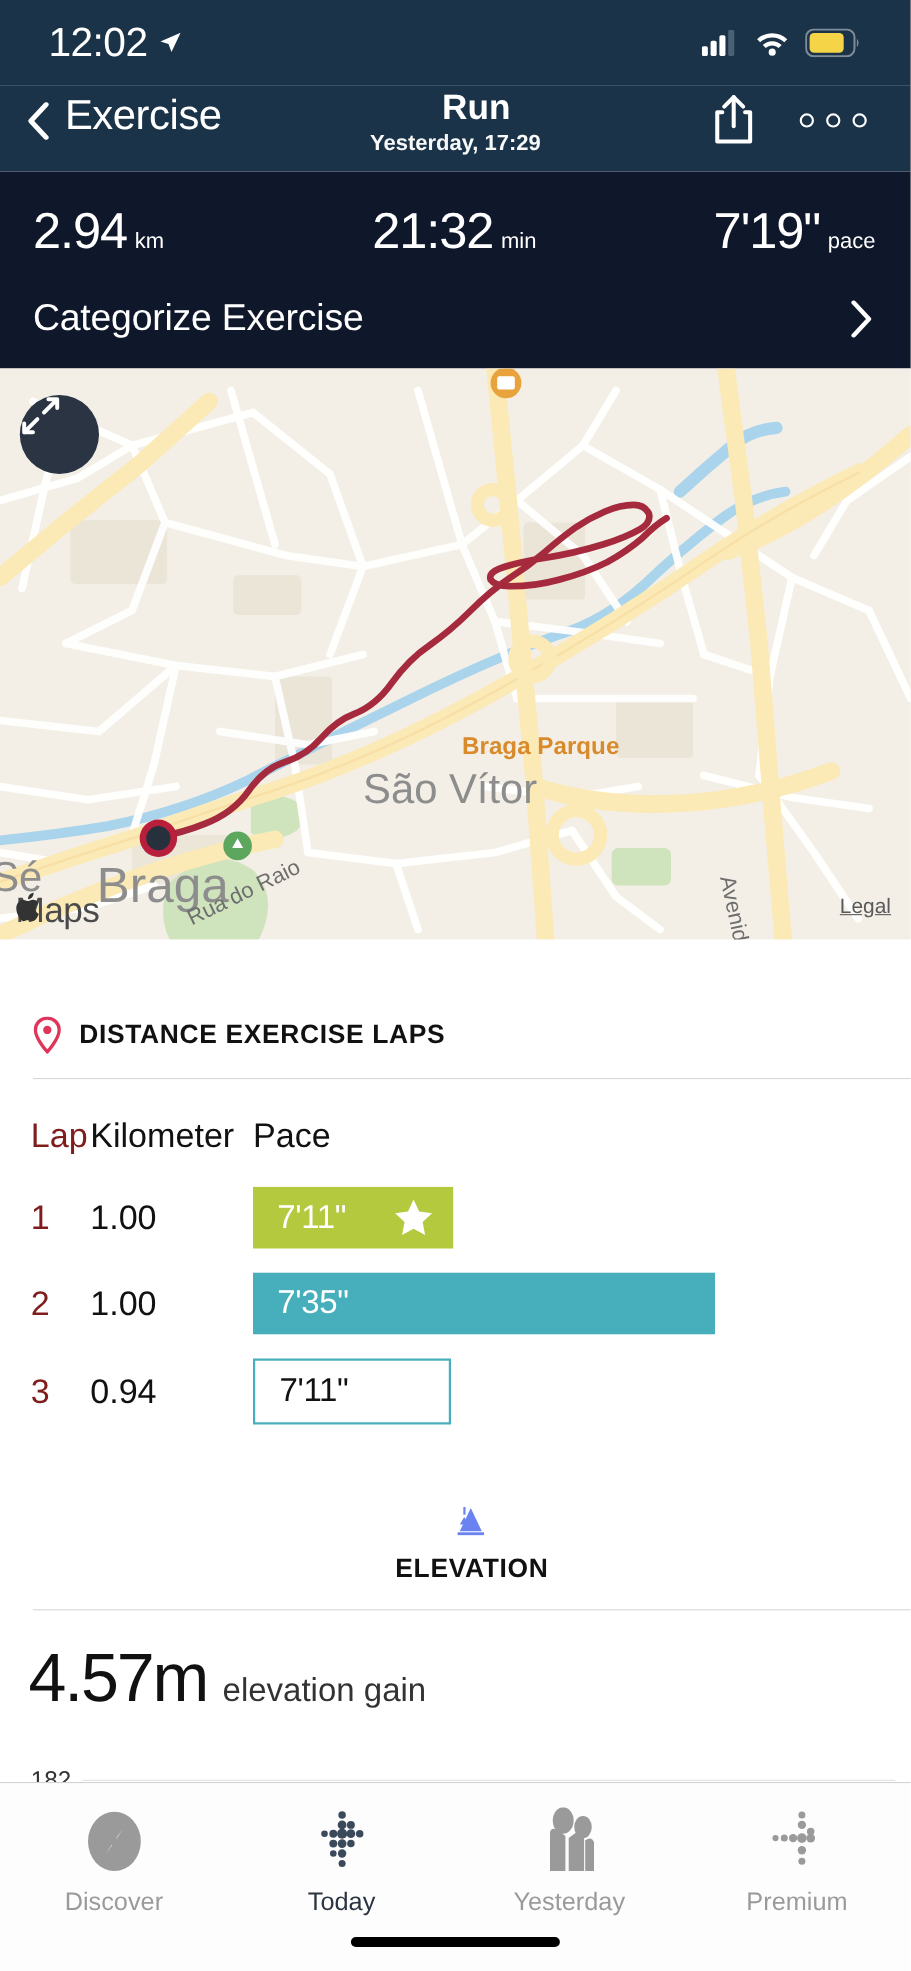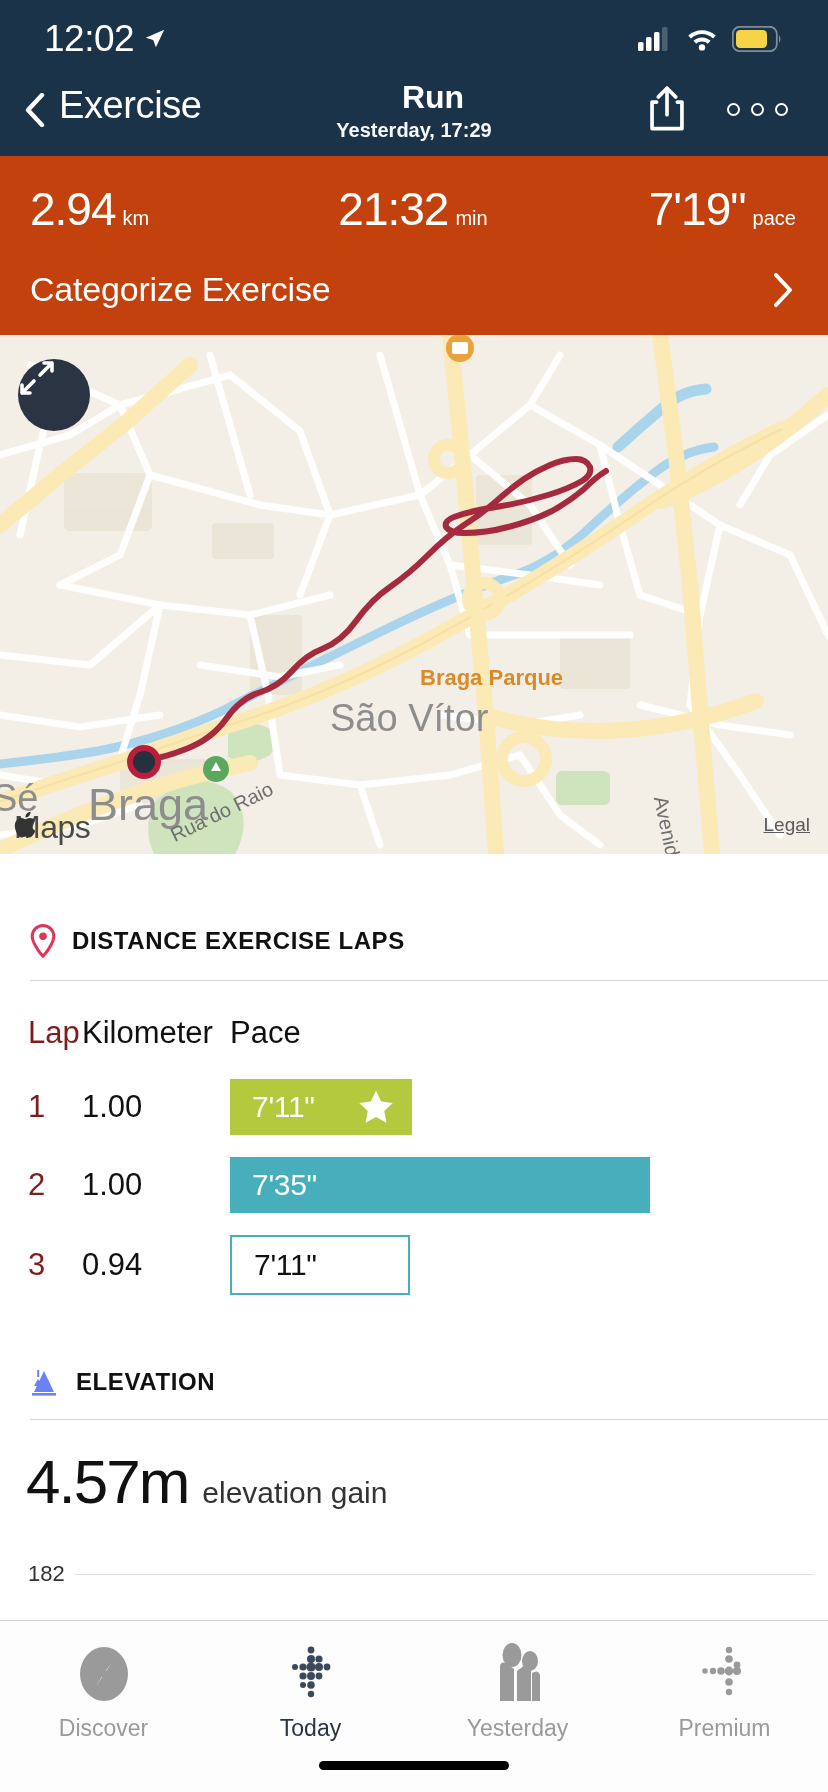--- a/index.html
+++ b/index.html
@@ -40,21 +40,21 @@
   .nav-right { display:flex; align-items:center; gap:40px; padding-top:8px; }
   .nav-share { width:40px; height:46px; cursor:pointer; }
   .nav-dots { display:flex; gap:11px; align-items:center; cursor:pointer; }
   .nav-dots span {
     width:13px; height:13px; border-radius:50%;
     border:2.5px solid #ffffff; display:block;
   }
 
   
   .summary {
-    background:#c2410c; color:#fff;
+    background:#0f172a; color:#fff;
     padding:26px 0 0 0;
   }
   .sum-stats { display:flex; }
   .sum-cell { flex:1; display:flex; align-items:baseline; }
   .sum-cell.c1 { padding-left:30px; }
   .sum-cell.c2 { justify-content:center; }
   .sum-cell.c3 { justify-content:flex-end; padding-right:32px; }
   .sum-val { font-size:46px; font-weight:400; letter-spacing:-1px; }
   .sum-unit { font-size:20px; font-weight:400; margin-left:7px; }
 
@@ -96,21 +96,21 @@
     white-space:nowrap; z-index:5;
   }
 
   
   .content { background:#fff; }
 
   .sec-head {
     display:flex; align-items:center; gap:16px;
     padding:70px 0 12px 30px;
   }
-  .sec-head.tight { padding-top:50px; }
+  .sec-head.tight { padding-top:50px;flex-direction:column; }
   .sec-title {
     font-size:24px; font-weight:700; letter-spacing:0.6px; color:#111;
   }
   .sec-rule { height:1px; background:#d8d8d8; margin:10px 0 0 30px; }
 
   
   .laps { padding:34px 0 0 0; }
   .lap-row { display:flex; align-items:center; height:auto; }
   .lap-head { margin-bottom:28px; }
   .col-lap { width:82px; padding-left:28px; font-size:31px; color:#7f1d1d; }

